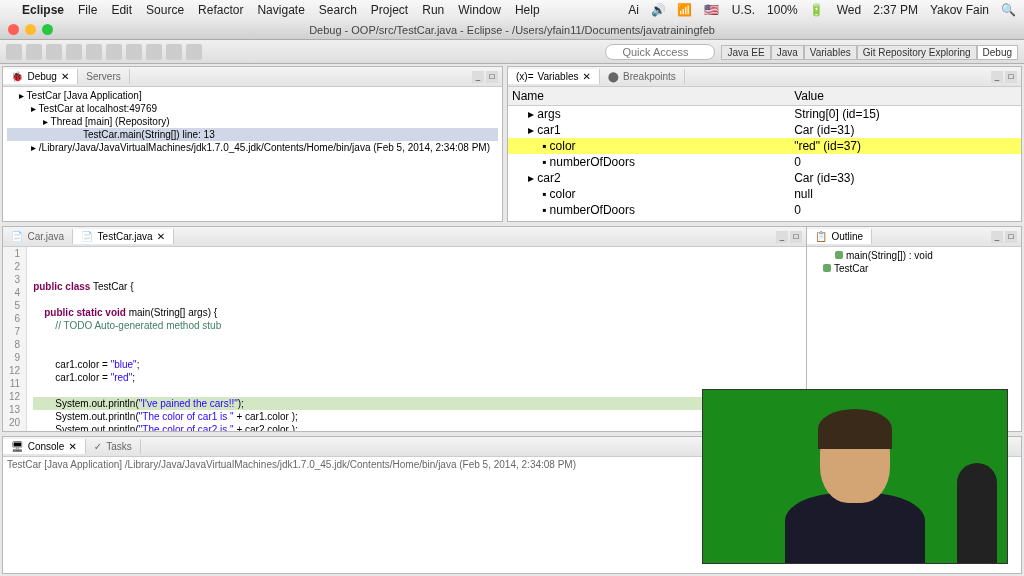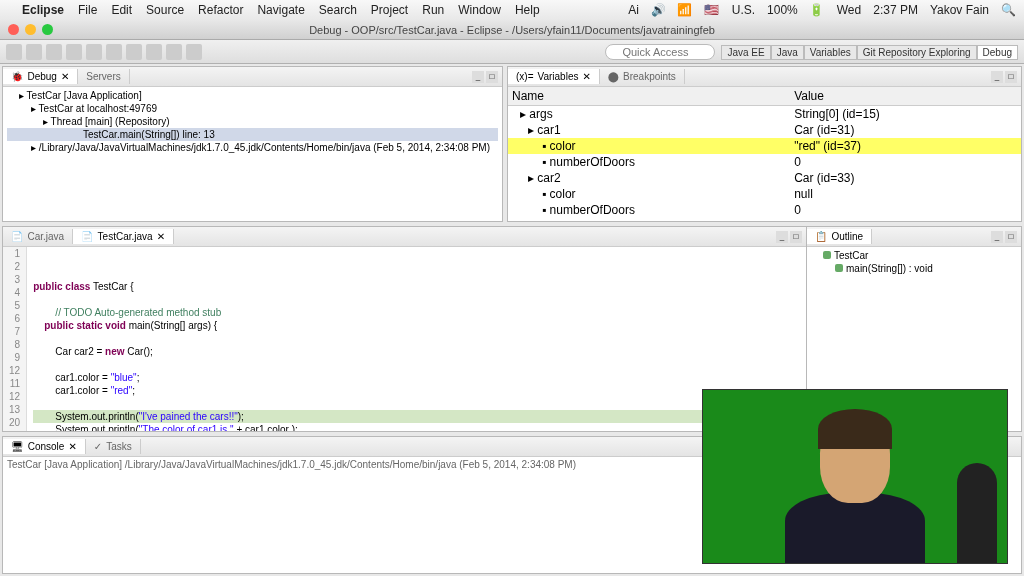--- a/index.html
+++ b/index.html
@@ -135,21 +135,21 @@
     <div class="panel-body" style="padding:0">
       <table class="var-table">
         <thead>
             <tr>
               <th style="width:55%">Name</th>
               <th>Value</th>
             </tr>
           </thead>
         <tbody id="var-rows">
             <tr class="">
-              <td style="padding-left:12px">▸ args</td>
+              <td style="padding-left:20px">▸ args</td>
               <td>String[0]  (id=15)</td>
             </tr>
             <tr class="">
               <td style="padding-left:20px">▸ car1</td>
               <td>Car  (id=31)</td>
             </tr>
             <tr class="var-hl">
               <td style="padding-left:34px">▪ color</td>
               <td>"red" (id=37)</td>
             </tr>
@@ -200,45 +200,44 @@
               <div>11</div>
               <div>12</div>
               <div>13</div>
               <div>20</div>
               <div>15</div>
             </div>
           <div class="src" id="src">
               <div class=""></div>
               <div class=""><span class="kw">public class</span> TestCar {</div>
               <div class=""></div>
+              <div class="">    <span class="kw">public static void</span> main(String[] args) {</div>
               <div class="">        <span class="cmt">// TODO Auto-generated method stub</span></div>
-              <div class="">    <span class="kw">public static void</span> main(String[] args) {</div>
-              <div class=""></div>
-              <div class="">        Car car2 = <span class="kw">new</span> Car();</div>
+              <div class=""></div>
               <div class=""></div>
               <div class="">        car1.color = <span class="str">"blue"</span>;</div>
               <div class="">        car1.color = <span class="str">"red"</span>;</div>
               <div class=""></div>
               <div class="current">        System.out.println(<span class="str">"I've pained the cars!!"</span>);</div>
               <div class="">        System.out.println(<span class="str">"The color of car1 is "</span> + car1.color );</div>
               <div class="">        System.out.println(<span class="str">"The color of car2 is "</span> + car2.color );</div>
             </div>
         </div>
       </div>
       <div class="outline-side">
         <div class="panel-tabs">
           <div class="tab">📋 <span>Outline</span></div>
           <div class="tab-controls">
               <span class="mini-btn">_</span>
               <span class="mini-btn">□</span>
             </div>
         </div>
         <div class="panel-body" id="outline-tree">
+            <div class="tree-row indent2"><span class="marker" style="background:#6a6"></span>main(String[]) : void</div>
             <div class="tree-row indent1"><span class="marker" style="background:#6a6"></span>TestCar</div>
-            <div class="tree-row indent2"><span class="marker" style="background:#6a6"></span>main(String[]) : void</div>
           </div>
       </div>
     </div>
   </div>
 
   <div class="panel console-panel">
     <div class="panel-tabs">
       <div class="tab">🖥 <span>Console</span> ✕</div>
       <div class="tab inactive">✓ <span>Tasks</span></div>
     </div>

